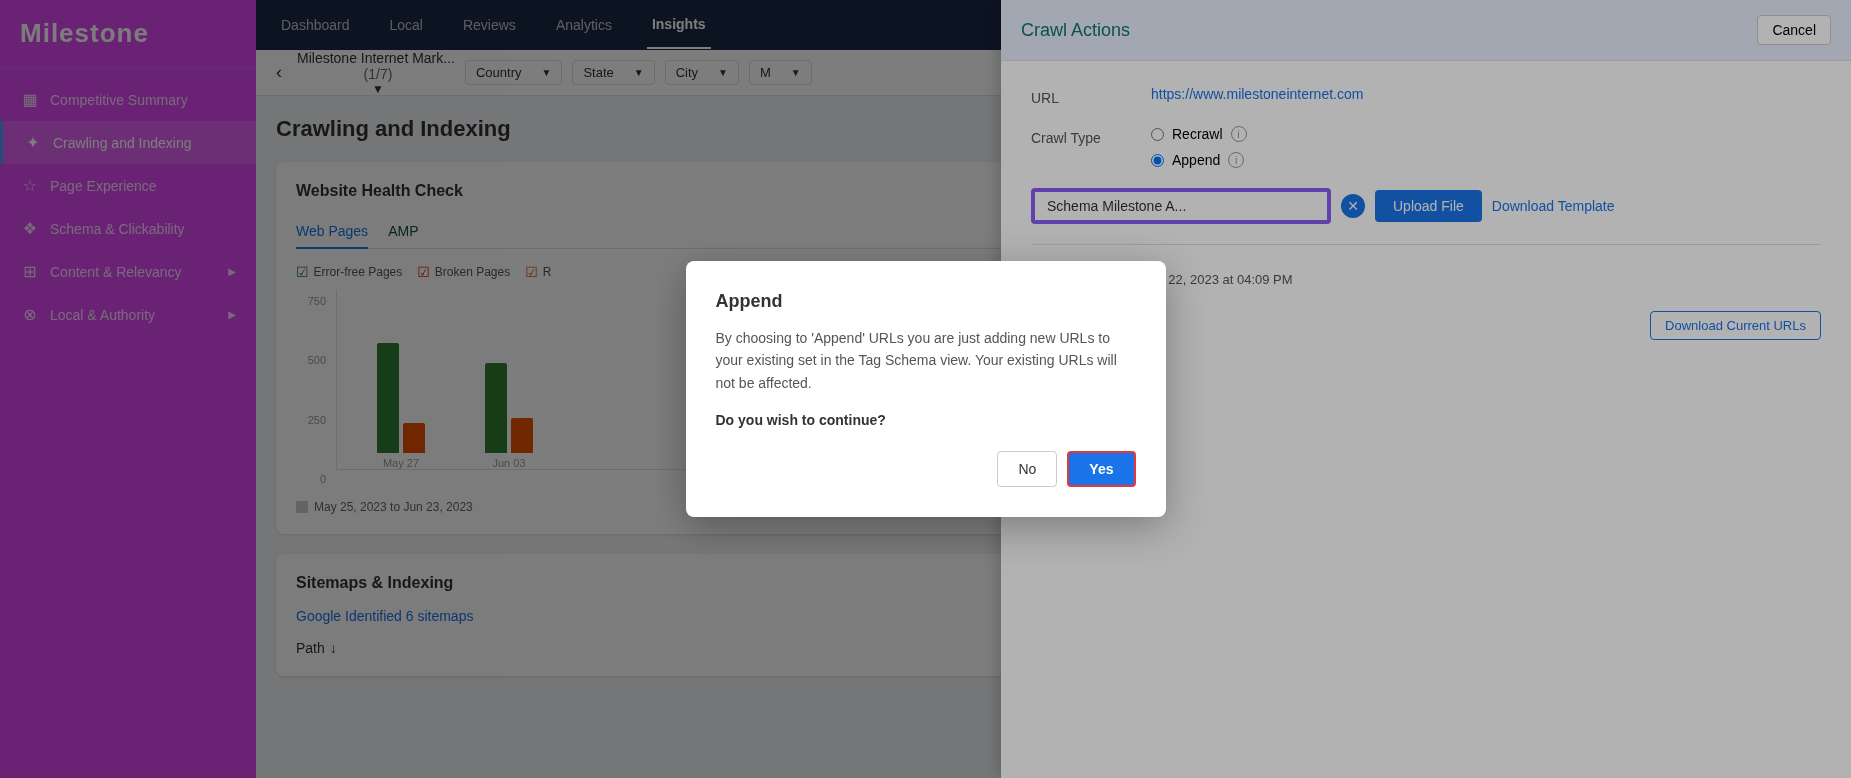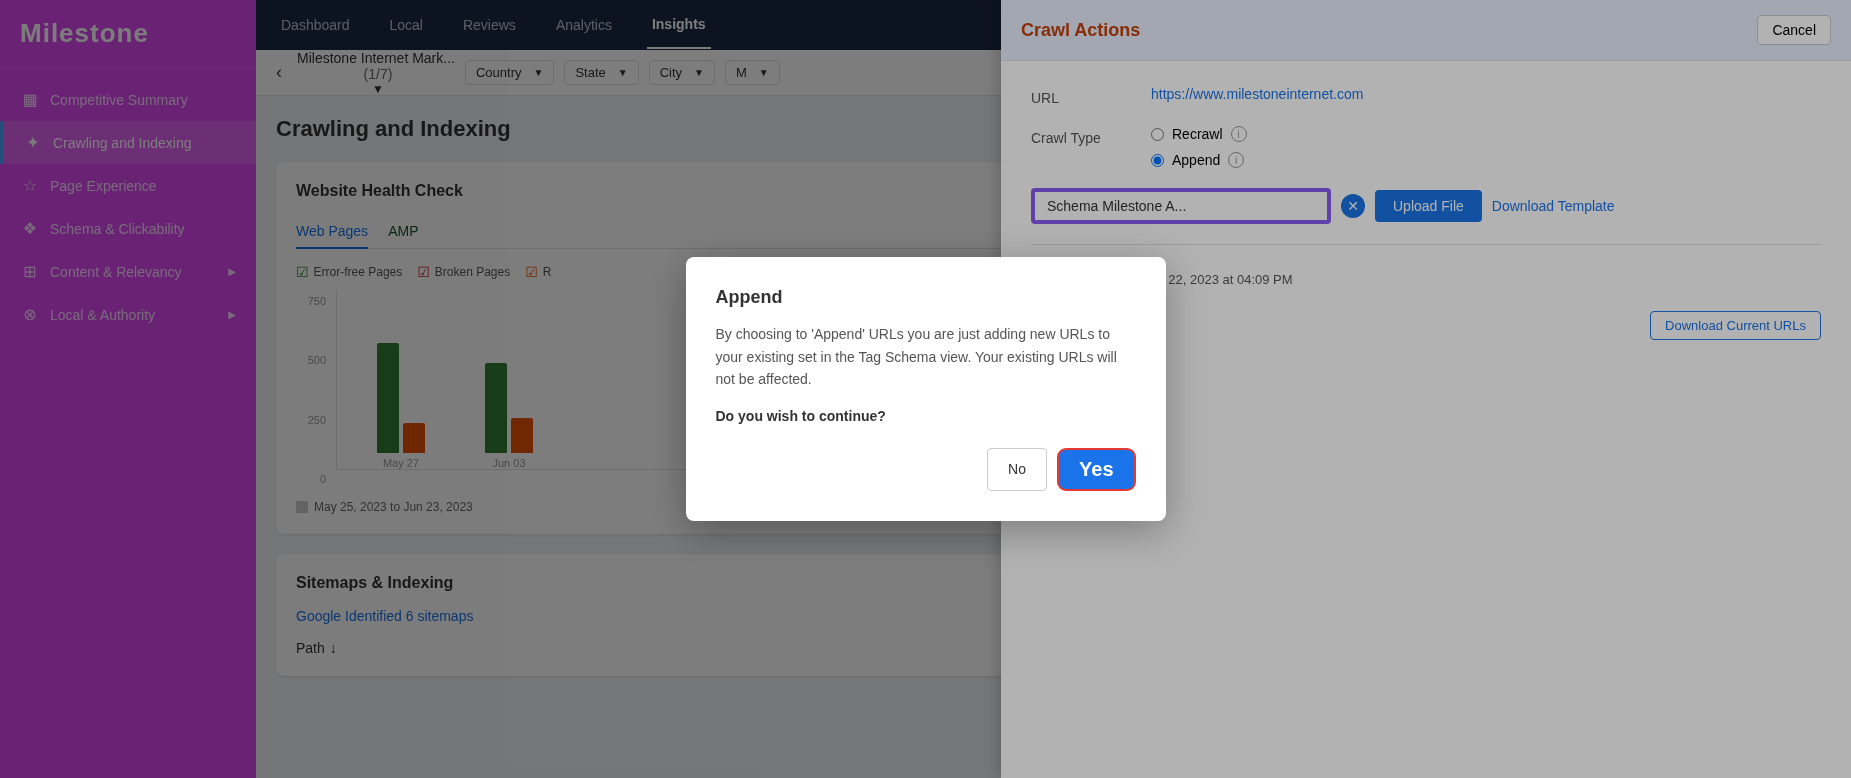--- a/index.html
+++ b/index.html
@@ -102,21 +102,21 @@
     .dropdown-btn {
       background: none;
       border: 1px solid #ddd;
       border-radius: 4px;
       padding: 4px 10px;
       font-size: 13px;
       cursor: pointer;
       color: #333;
       display: flex;
       align-items: center;
-      gap: 12px;
+      gap: 20px;
     }
     .dropdown-arrow { font-size: 10px; }
 
     
     .page-area {
       display: flex;
       flex: 1;
       overflow: hidden;
     }
 
@@ -265,22 +265,22 @@
     .panel-header {
       display: flex;
       align-items: center;
       justify-content: space-between;
       padding: 15px 20px;
       border-bottom: 1px solid #e0e0e0;
       background: #e8f0fe;
     }
     .panel-title {
       font-size: 18px;
-      font-weight: 700;
-      color: #c2410c;
+      font-weight: 400;
+      color: #0f766e;
     }
     .cancel-btn {
       border: 1px solid #ccc;
       background: white;
       padding: 6px 14px;
       border-radius: 4px;
       cursor: pointer;
       font-size: 14px;
       margin-left: 26px;
     }
@@ -444,23 +444,23 @@
       border-radius: 4px;
       cursor: pointer;
       font-size: 14px;
       color: #333;
     }
     .btn-yes {
       background: #1a73e8;
       color: white;
       border: 2px solid #e53935;
       padding: 8px 20px;
-      border-radius: 9px;
-      cursor: pointer;
-      font-size: 20px;
+      border-radius: 4px;
+      cursor: pointer;
+      font-size: 14px;
       font-weight: 600;
     }
 
     
     .check-label {
       display: flex;
       align-items: center;
       gap: 5px;
       font-size: 12px;
       color: #555;

